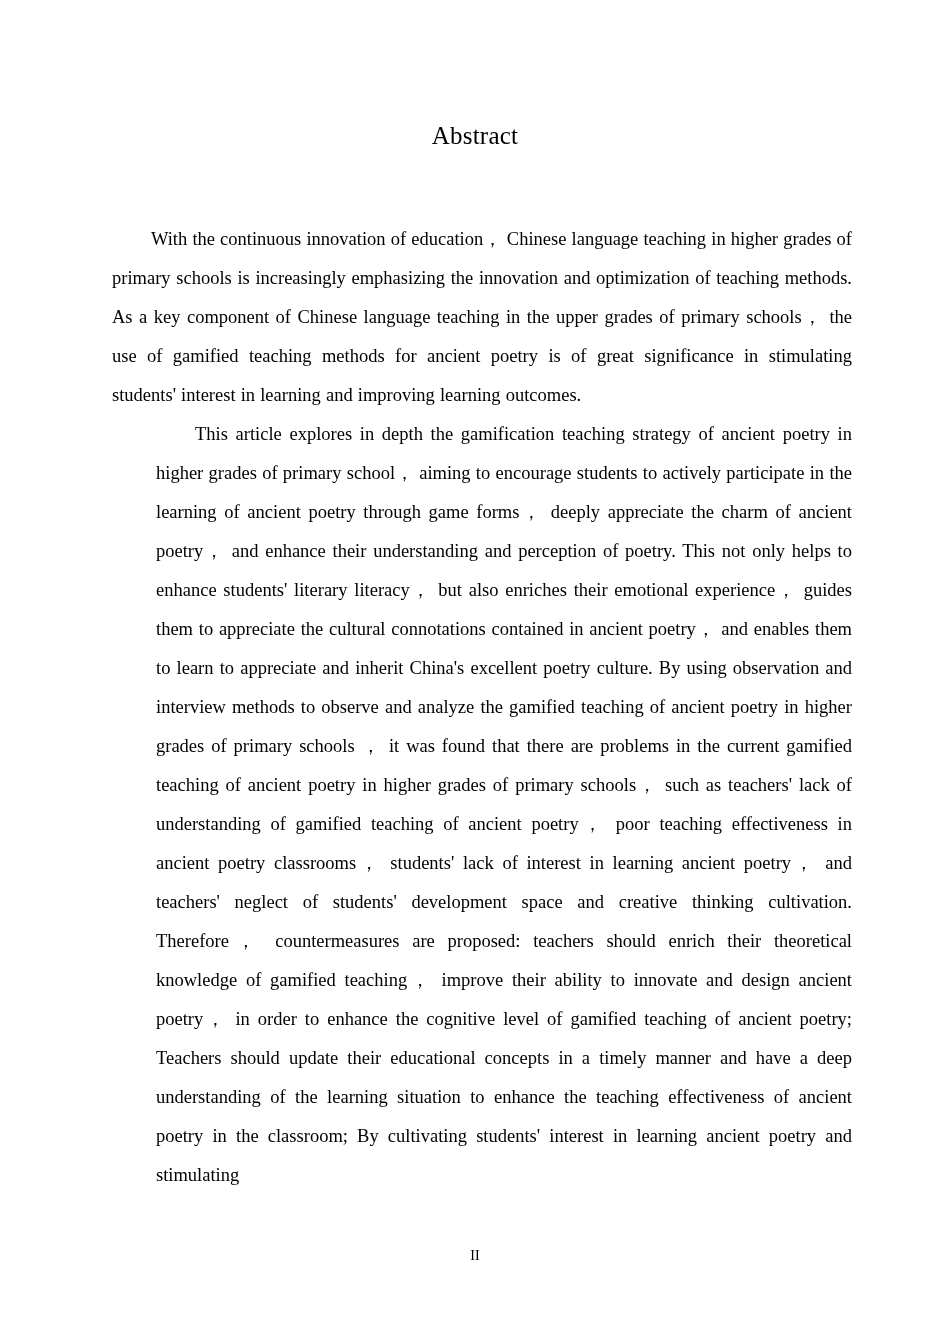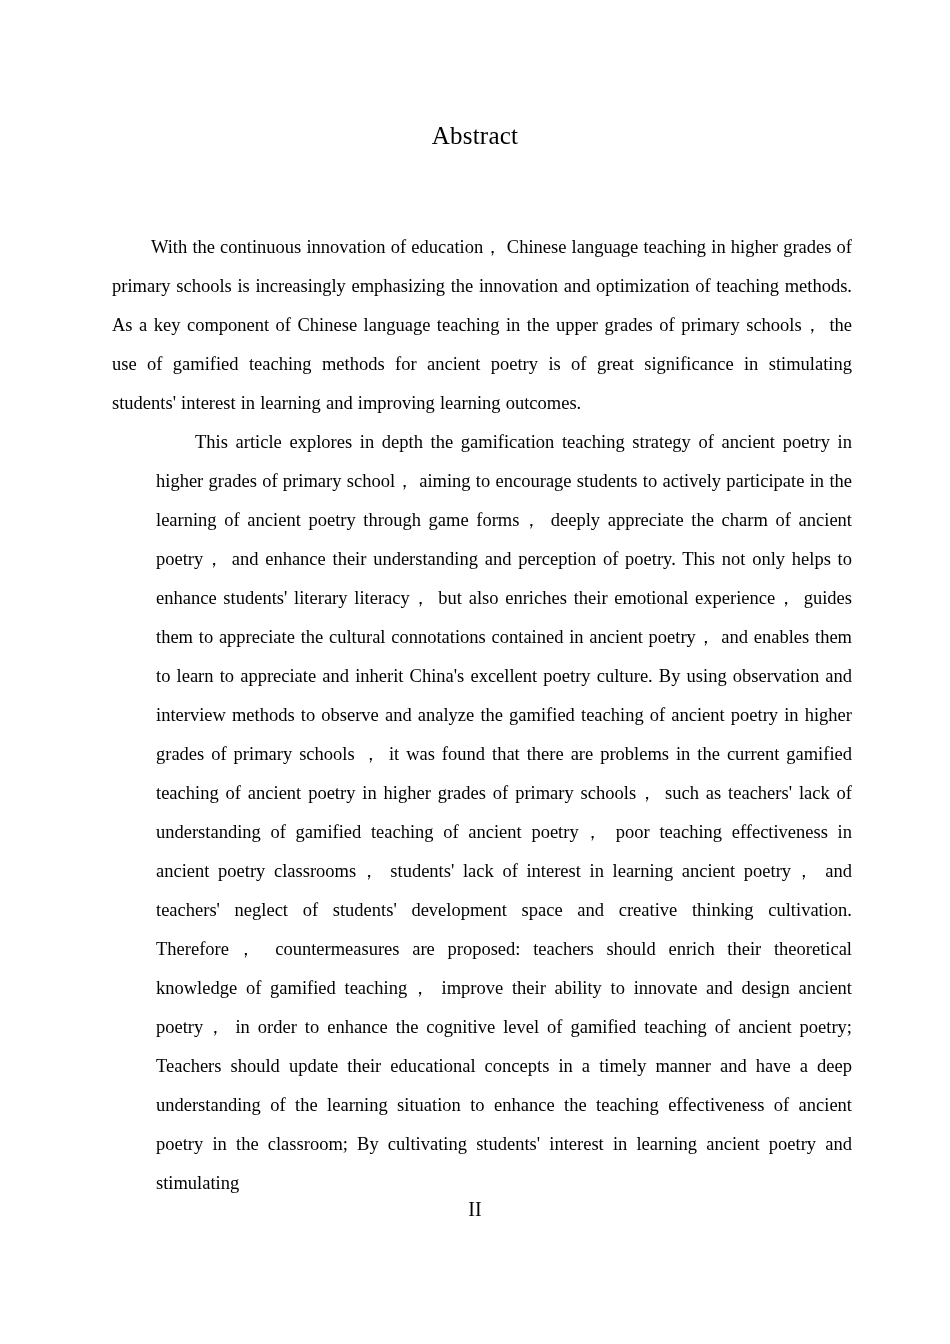--- a/index.html
+++ b/index.html
@@ -27,45 +27,45 @@
     top: 122px;
     left: 0;
     width: 950px;
     text-align: center;
     font-size: 25px;
     font-family: "Liberation Serif", "DejaVu Serif", serif;
     letter-spacing: 0.2px;
   }
   .body-block {
     position: absolute;
-    top: 228px;
+    top: 220px;
     left: 112px;
     width: 740px;
   }
   p.para {
     margin: 0 0 0 0;
     font-size: 18.5px;
     line-height: 39px;
     text-align: justify;
     text-align-last: left;
     text-justify: inter-word;
     text-indent: 39px;
     word-spacing: 0.5px;
   }
   p.para + p.para {
     margin-top: 0px;
     margin-left: 44px;
   }
   .folio {
     position: absolute;
-    top: 1198px;
+    top: 1248px;
     left: 0;
     width: 950px;
     text-align: center;
-    font-size: 20px;
+    font-size: 14px;
     font-family: "Liberation Serif", "DejaVu Serif", serif;
   }
 </style>
 </head>
 <body>
 
 <div class="page">
 
   <div class="title">Abstract</div>
 

